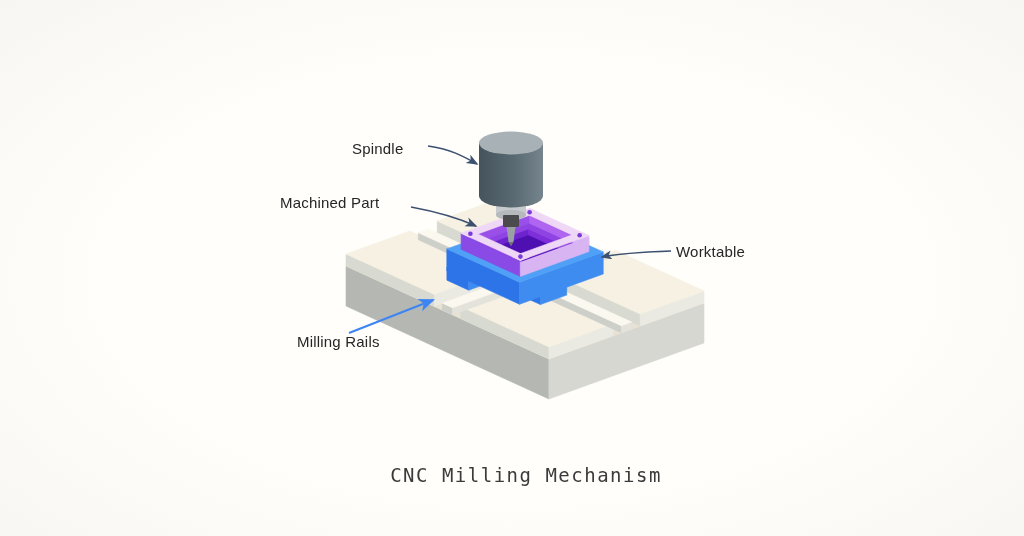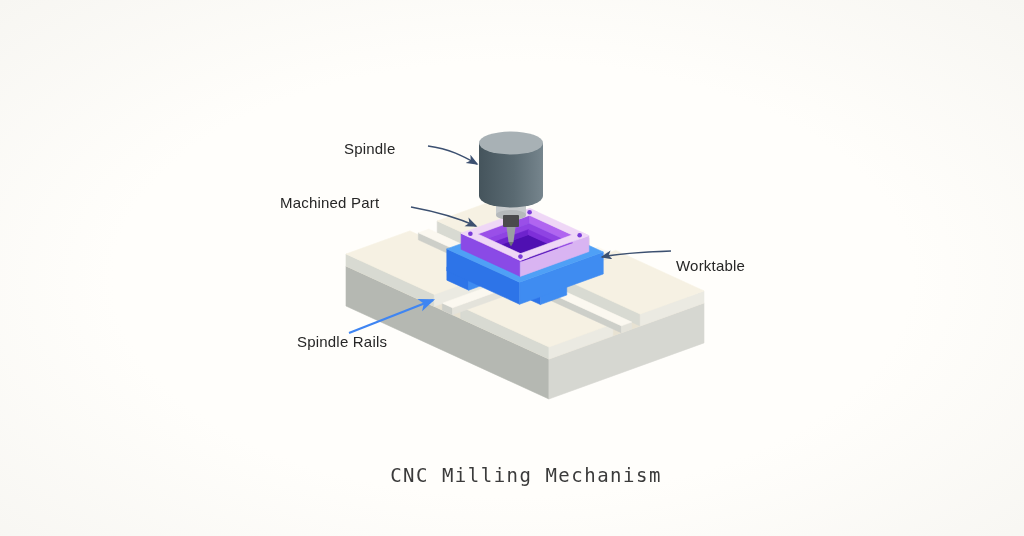--- a/index.html
+++ b/index.html
@@ -90,22 +90,22 @@
       </g>
 
     <g id="arrows">
       <path d="M428,146 C450,149 463,156 477,164" fill="none" stroke-width="1.6" marker-end="url(#ah-dark)" stroke="#3c5070"></path>
       <path d="M411,207 C438,212 458,218 476,226" fill="none" stroke-width="1.6" marker-end="url(#ah-dark)" stroke="#3c5070"></path>
       <path d="M671,251 C645,252 620,253 602,257" fill="none" stroke-width="1.5" marker-end="url(#ah-dark)" stroke="#3c5070"></path>
       <path d="M349,333 L433,300" fill="none" stroke-width="2.2" marker-end="url(#ah-blue)" stroke="#3f85f2"></path>
     </g>
   </svg>
 
-  <div class="label" id="lbl-spindle" style="left: 344px; top: 140px; color: rgb(38, 38, 38);">Spindle</div>
+  <div class="label" id="lbl-spindle" style="left: 352px; top: 140px; color: rgb(38, 38, 38);">Spindle</div>
 
   <div class="label" id="lbl-part" style="left: 280px; top: 194px; color: rgb(38, 38, 38);">Machined Part</div>
 
-  <div class="label" id="lbl-worktable" style="left: 676px; top: 257px; color: rgb(38, 38, 38);">Worktable</div>
+  <div class="label" id="lbl-worktable" style="left: 676px; top: 243px; color: rgb(38, 38, 38);">Worktable</div>
 
-  <div class="label" id="lbl-rails" style="left: 297px; top: 333px; color: rgb(38, 38, 38);">Spindle Rails</div>
+  <div class="label" id="lbl-rails" style="left: 297px; top: 333px; color: rgb(38, 38, 38);">Milling Rails</div>
 
   <div class="title" id="diagram-title" style="color: rgb(59, 59, 59);">CNC Milling Mechanism</div>
 </div>
 
 </body></html>

